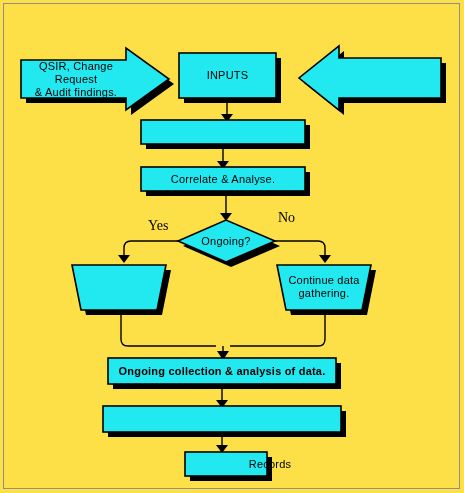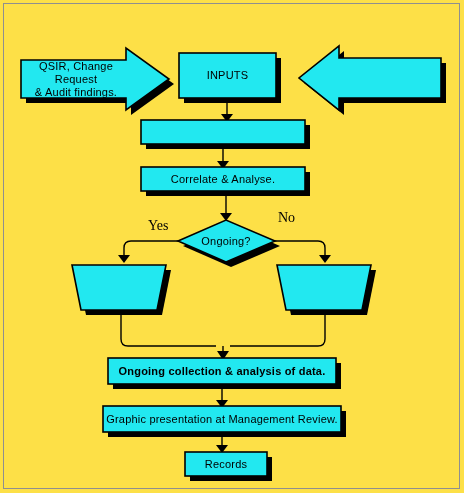--- a/index.html
+++ b/index.html
@@ -144,24 +144,25 @@
 
 
   <div class="node-label" style="left:179px; top:53px; width:97px; height:45px;border-radius:21px;">INPUTS</div>
 
 
   <div class="node-label" style="left:141px; top:167px; width:164px; height:24px;">Correlate &amp; Analyse.</div>
 
   <div class="node-label" style="left:186px; top:229px; width:80px; height:24px;">Ongoing?</div>
 
 
+  <div class="node-label" style="left:283px; top:269px; width:82px; height:36px;">Continue data
+gathering.</div>
 
   <div class="node-label" style="left:108px; top:358px; width:228px; height:26px;font-weight:bold;">Ongoing collection &amp; analysis of data.</div>
 
-  <div class="node-label" style="left:103px; top:406px; width:238px; height:26px;">Graphic presentation at Management Review.</div>
 
-  <div class="node-label" style="left:185px; top:452px; width:82px; height:24px;">Records</div>
+  <div class="node-label" style="left:185px; top:452px; width:82px; height:24px;padding-left:44px;">Records</div>
 
   <div class="edge-label" style="left:148px; top:220px;">Yes</div>
 
   <div class="edge-label" style="left:278px; top:212px;">No</div>
 
 </div>
 
 </body></html>

